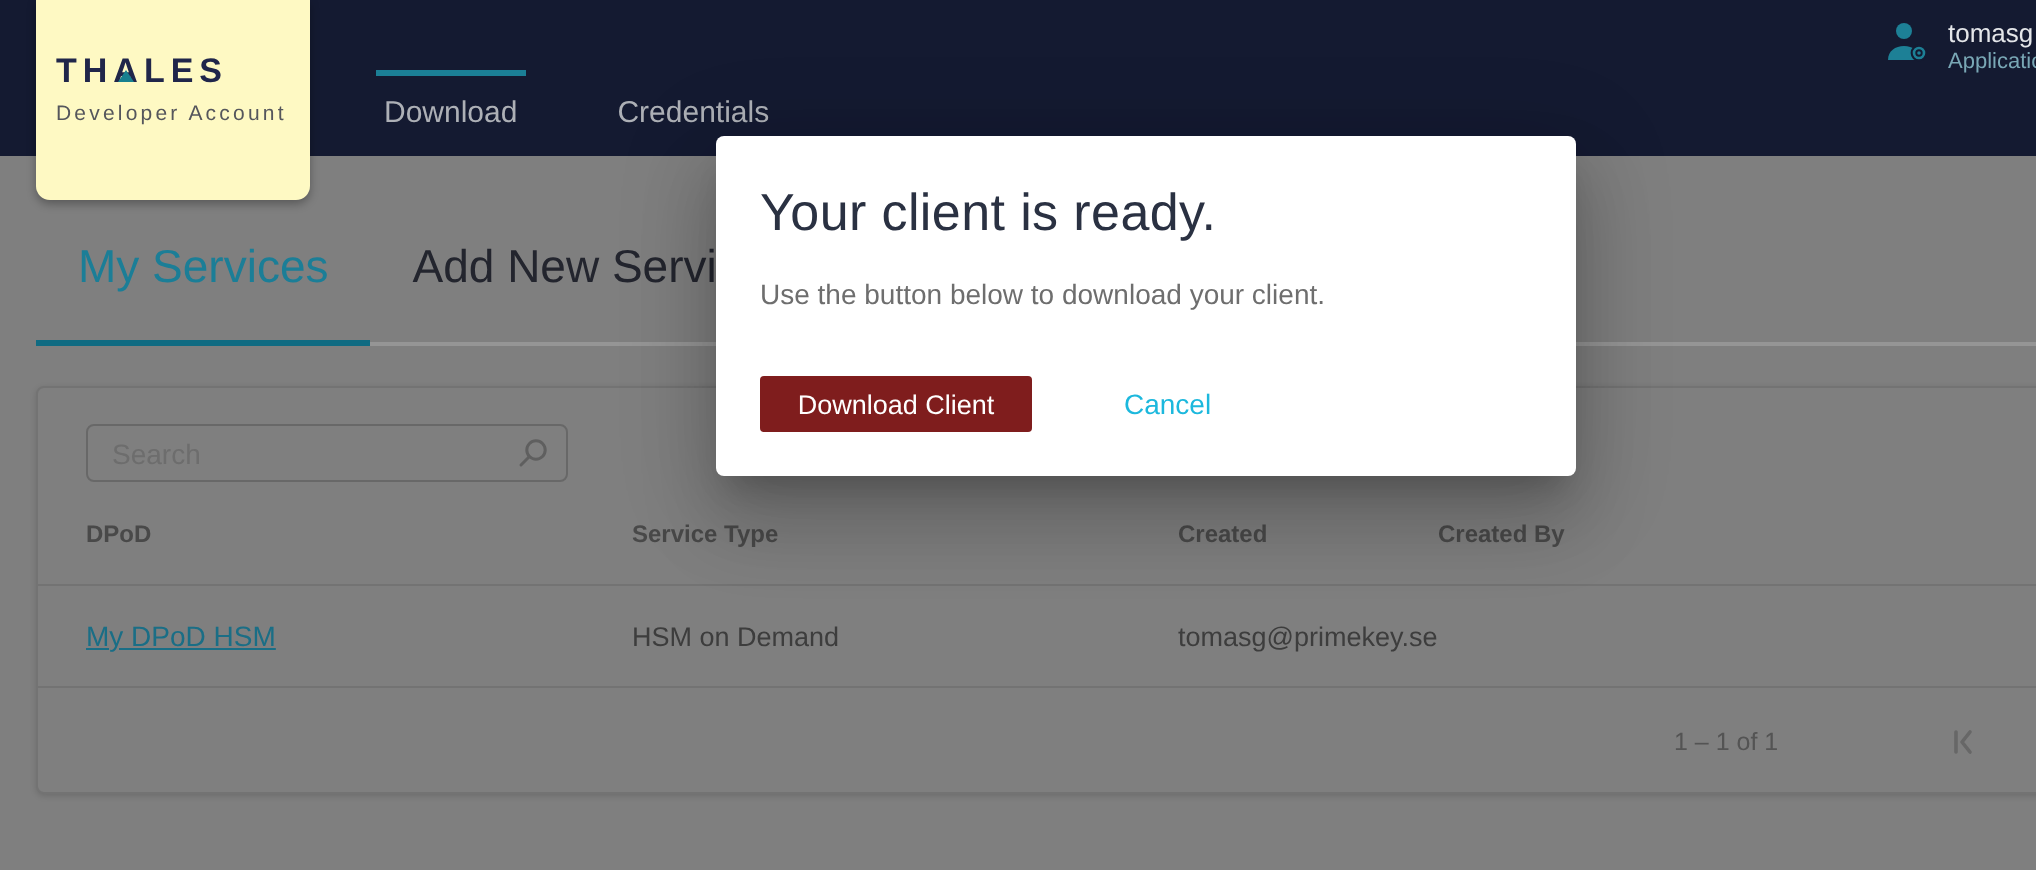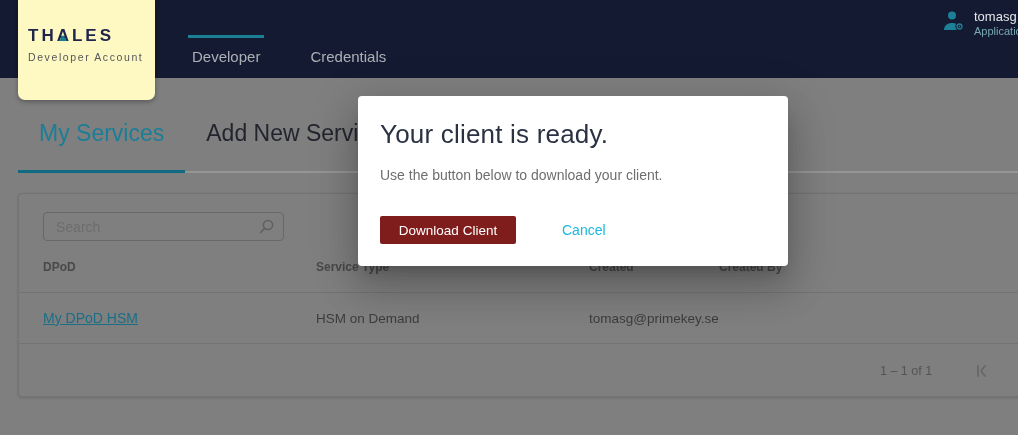--- a/index.html
+++ b/index.html
@@ -44,29 +44,29 @@
   .search-icon { position:absolute; right:8px; top:5px; }
 
   .row { display:grid; grid-template-columns:273px 273px 130px auto; align-items:center; padding-left:24px; }
   .thead { height:52px; border-bottom:1px solid #737373; }
   .thead span { font-size:12px; font-weight:700; color:#494949; }
   .trow { height:51px; border-bottom:1px solid #737373; }
   .trow span { font-size:13.5px; color:#3d3d3d; }
   .name-link { font-size:14px; color:#1a6e86; text-decoration:underline; cursor:pointer; }
 
   .pagination { position:relative; height:54px; }
-  .range { position:absolute; left:861px; top:0; line-height:54px; font-size:12.5px; color:#545454; }
+  .range { position:absolute; left:818px; top:0; line-height:54px; font-size:12.5px; color:#545454; }
   .pg-icon { position:absolute; top:17px; cursor:pointer; }
   .pg-first { left:953px; }
   .pg-prev { left:994px; }
 
   
   .modal { position:absolute; left:358px; top:68px; width:430px; height:170px; background:#ffffff; border-radius:4px;
            box-shadow:0 11px 15px -7px rgba(0,0,0,.2), 0 24px 38px 3px rgba(0,0,0,.14), 0 9px 46px 8px rgba(0,0,0,.12);
-           padding:23px 24px 20px 22px; z-index:50;margin-top:28px; }
+           padding:23px 24px 20px 22px; z-index:50; }
   .modal h1 { font-size:26px; font-weight:500; color:#2a3142; letter-spacing:.2px; }
   .modal p { margin-top:17px; font-size:14px; color:#6e6e6e; }
   .actions { margin-top:33px; display:flex; align-items:center; gap:46px; }
   .dl-btn { width:136px; height:28px; background:#7f1d1d; color:#ffffff; border:none; border-radius:2px;
             font-size:13.5px; font-family:"Liberation Sans",sans-serif; cursor:pointer; }
   .cancel-link { font-size:14px; font-weight:500; color:#1cb8dd; cursor:pointer; text-decoration:none; }
 </style>
 </head>
 <body>
 
@@ -74,21 +74,21 @@
 
   <header class="navbar">
     <div class="logo-card">
       <span class="logo-name">THALES<i class="logo-tri"></i></span>
       <span class="logo-sub">Developer Account</span>
     </div>
 
     <nav class="nav-items">
       <div class="nav-item">
         <span class="nav-accent"></span>
-        <span>Developer</span>
+        <span>Download</span>
       </div>
       <div class="nav-item">
         <span>Credentials</span>
       </div>
     </nav>
 
     <div class="user">
       <span>
         <svg width="24" height="24" viewBox="0 0 24 24">
           <circle cx="10" cy="6.5" r="4" fill="#1d8096"></circle>

